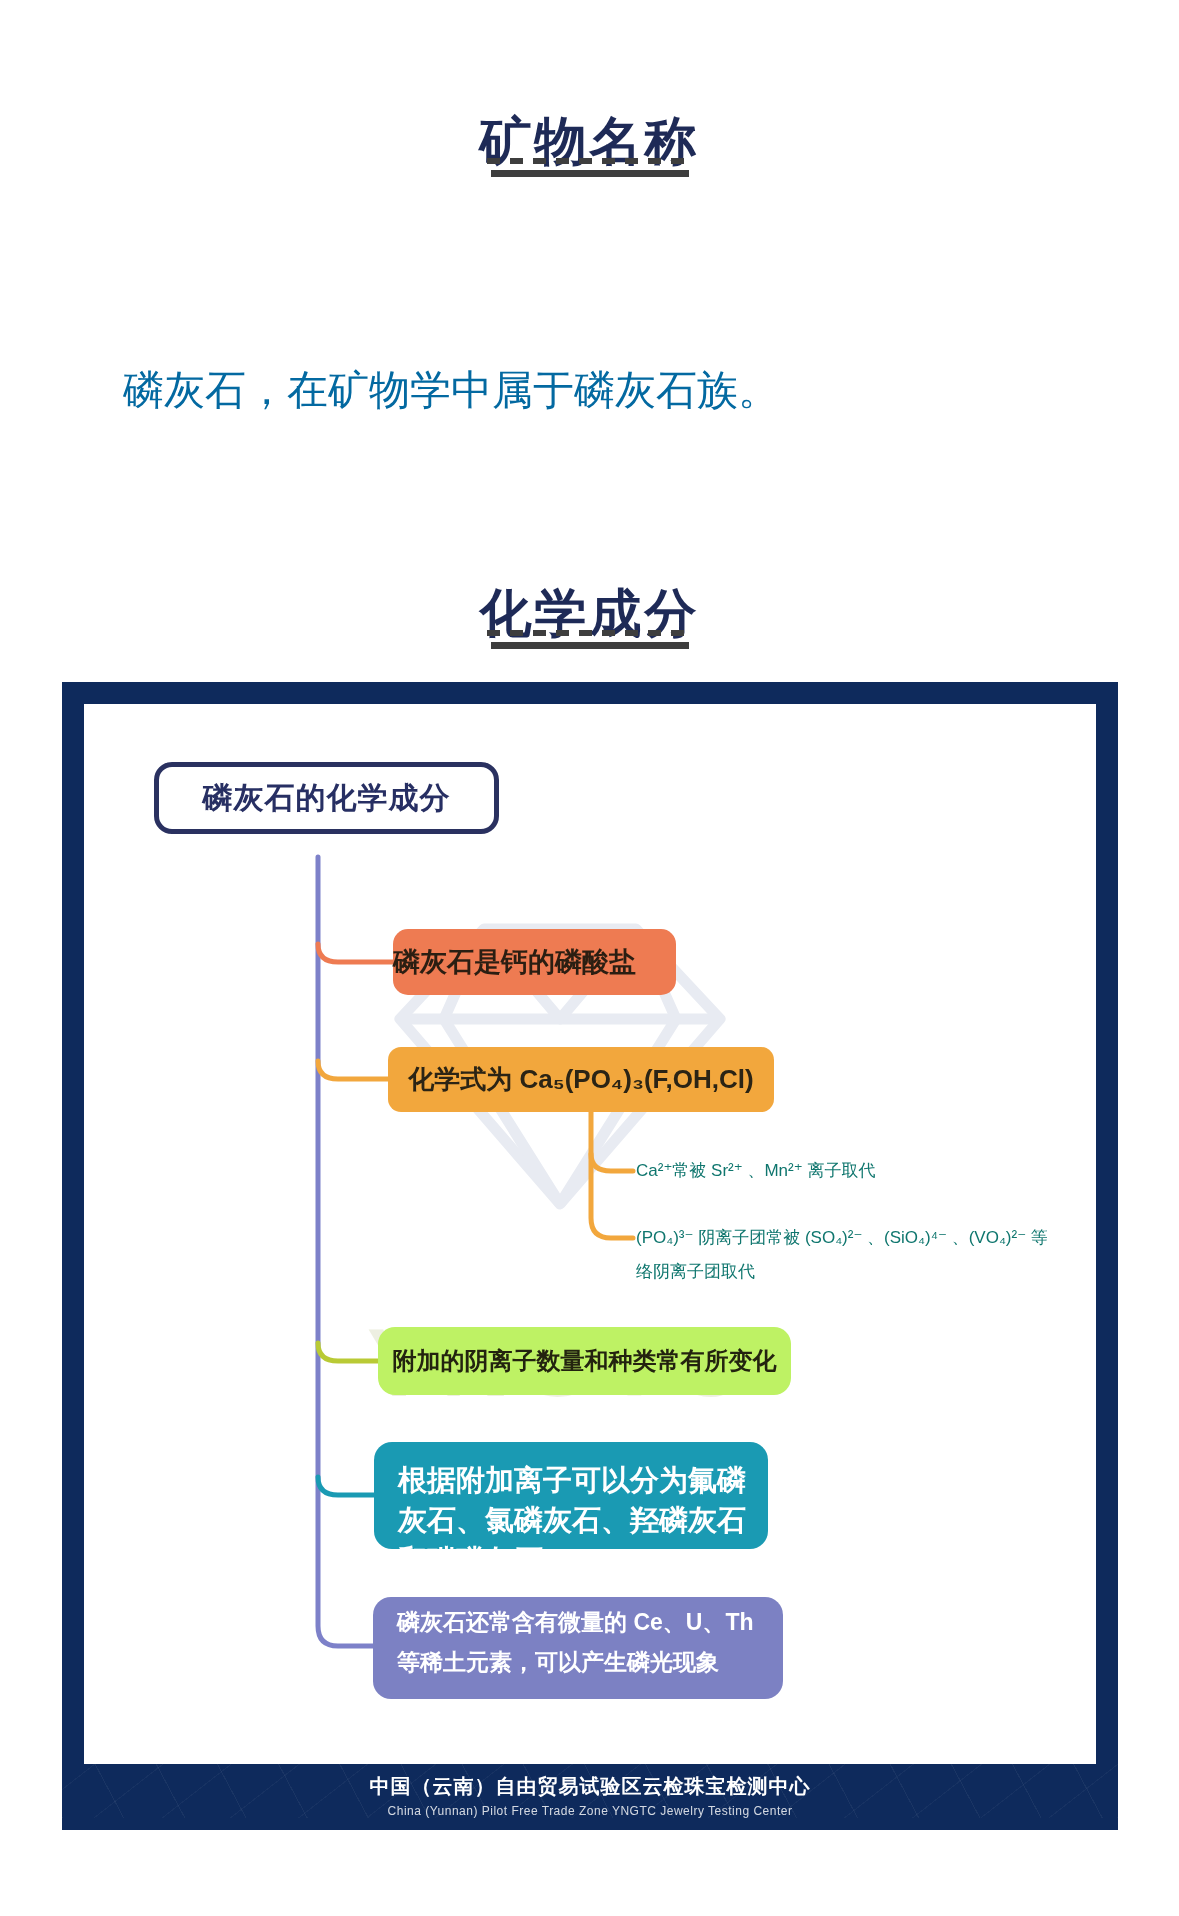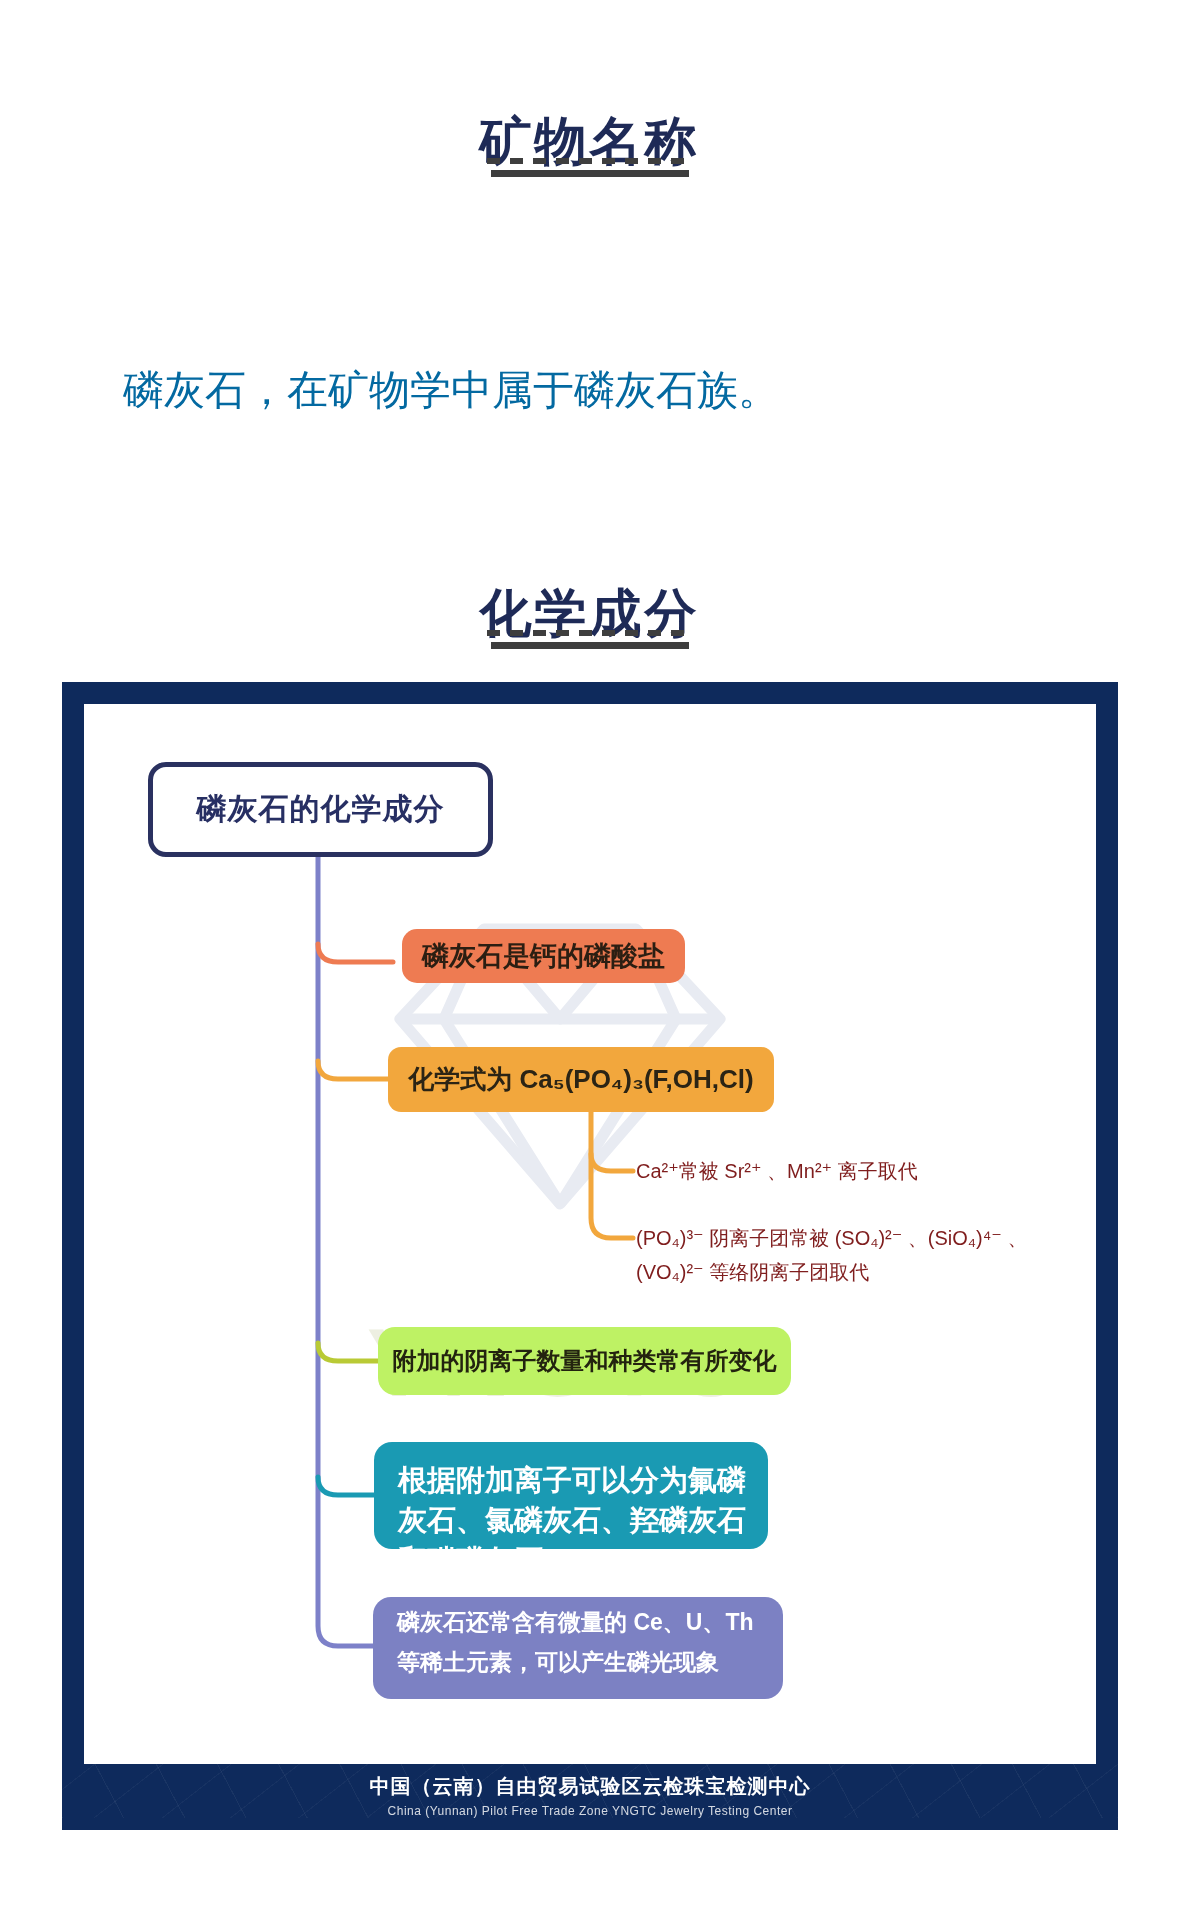--- a/index.html
+++ b/index.html
@@ -15,35 +15,35 @@
 
   .intro{position:absolute;left:123px;top:322px;font-size:41px;color:#0369a1;line-height:1.35;}
 
   
   .frame{position:absolute;left:62px;top:682px;width:1056px;height:1148px;background:#0E2A5C;}
   .panel{position:absolute;left:22px;top:22px;width:1012px;height:1060px;background:#ffffff;}
   .mm-svg{position:absolute;left:0;top:0;z-index:1;}
 
   
   .node{position:absolute;z-index:2;box-sizing:border-box;display:flex;align-items:center;}
-  .root-node{left:64px;top:58px;width:345px;height:95px;background:#ffffff;
+  .root-node{left:70px;top:58px;width:345px;height:72px;background:#ffffff;
              border:5px solid #2A3160;border-radius:18px;justify-content:center;}
   .root-node span{font-size:30px;font-weight:bold;color:#272F63;letter-spacing:1px;}
-  .n1{left:318px;top:225px;width:283px;height:54px;border-radius:15px;justify-content:center;}
+  .n1{left:309px;top:225px;width:283px;height:66px;border-radius:15px;}
   .n1 span{font-size:27px;font-weight:bold;color:#2B1E12;}
   .n2{left:304px;top:343px;width:386px;height:65px;border-radius:15px;justify-content:center;}
   .n2 span{font-size:26px;font-weight:bold;color:#2B2415;}
   .n3{left:294px;top:623px;width:413px;height:68px;border-radius:15px;justify-content:center;}
   .n3 span{font-size:24px;font-weight:bold;color:#23230F;}
   .n4{left:290px;top:738px;width:394px;height:107px;border-radius:18px;padding:0 0 0 24px;}
   .n4 span{font-size:29px;font-weight:bold;color:#FFFFFF;line-height:40px;display:block;width:372px;margin-top:48px;}
   .n5{left:289px;top:893px;width:410px;height:102px;border-radius:18px;padding:0 14px 12px 24px;}
   .n5 span{font-size:23px;font-weight:bold;color:#FFFFFF;line-height:40px;display:block;}
 
-  .subtext{position:absolute;z-index:2;color:#7f1d1d;font-size:20px;line-height:34px;}
+  .subtext{position:absolute;z-index:2;color:#0f766e;font-size:17px;line-height:34px;}
   .sub1{left:552px;top:450px;width:430px;}
   .sub2{left:552px;top:517px;width:414px;}
 
   
   .footer{position:absolute;left:0;top:1082px;width:100%;height:54px;display:flex;flex-direction:column;
           align-items:center;justify-content:flex-end;gap:4px;
           background-image:repeating-linear-gradient(62deg,rgba(255,255,255,0.05) 0 1px,transparent 1px 54px),
                            repeating-linear-gradient(-38deg,rgba(255,255,255,0.04) 0 1px,transparent 1px 42px);}
   .footer .cn{color:#FFFFFF;font-size:20px;font-weight:bold;letter-spacing:1px;}
   .footer .en{color:rgba(255,255,255,0.82);font-size:12px;letter-spacing:0.5px;}

